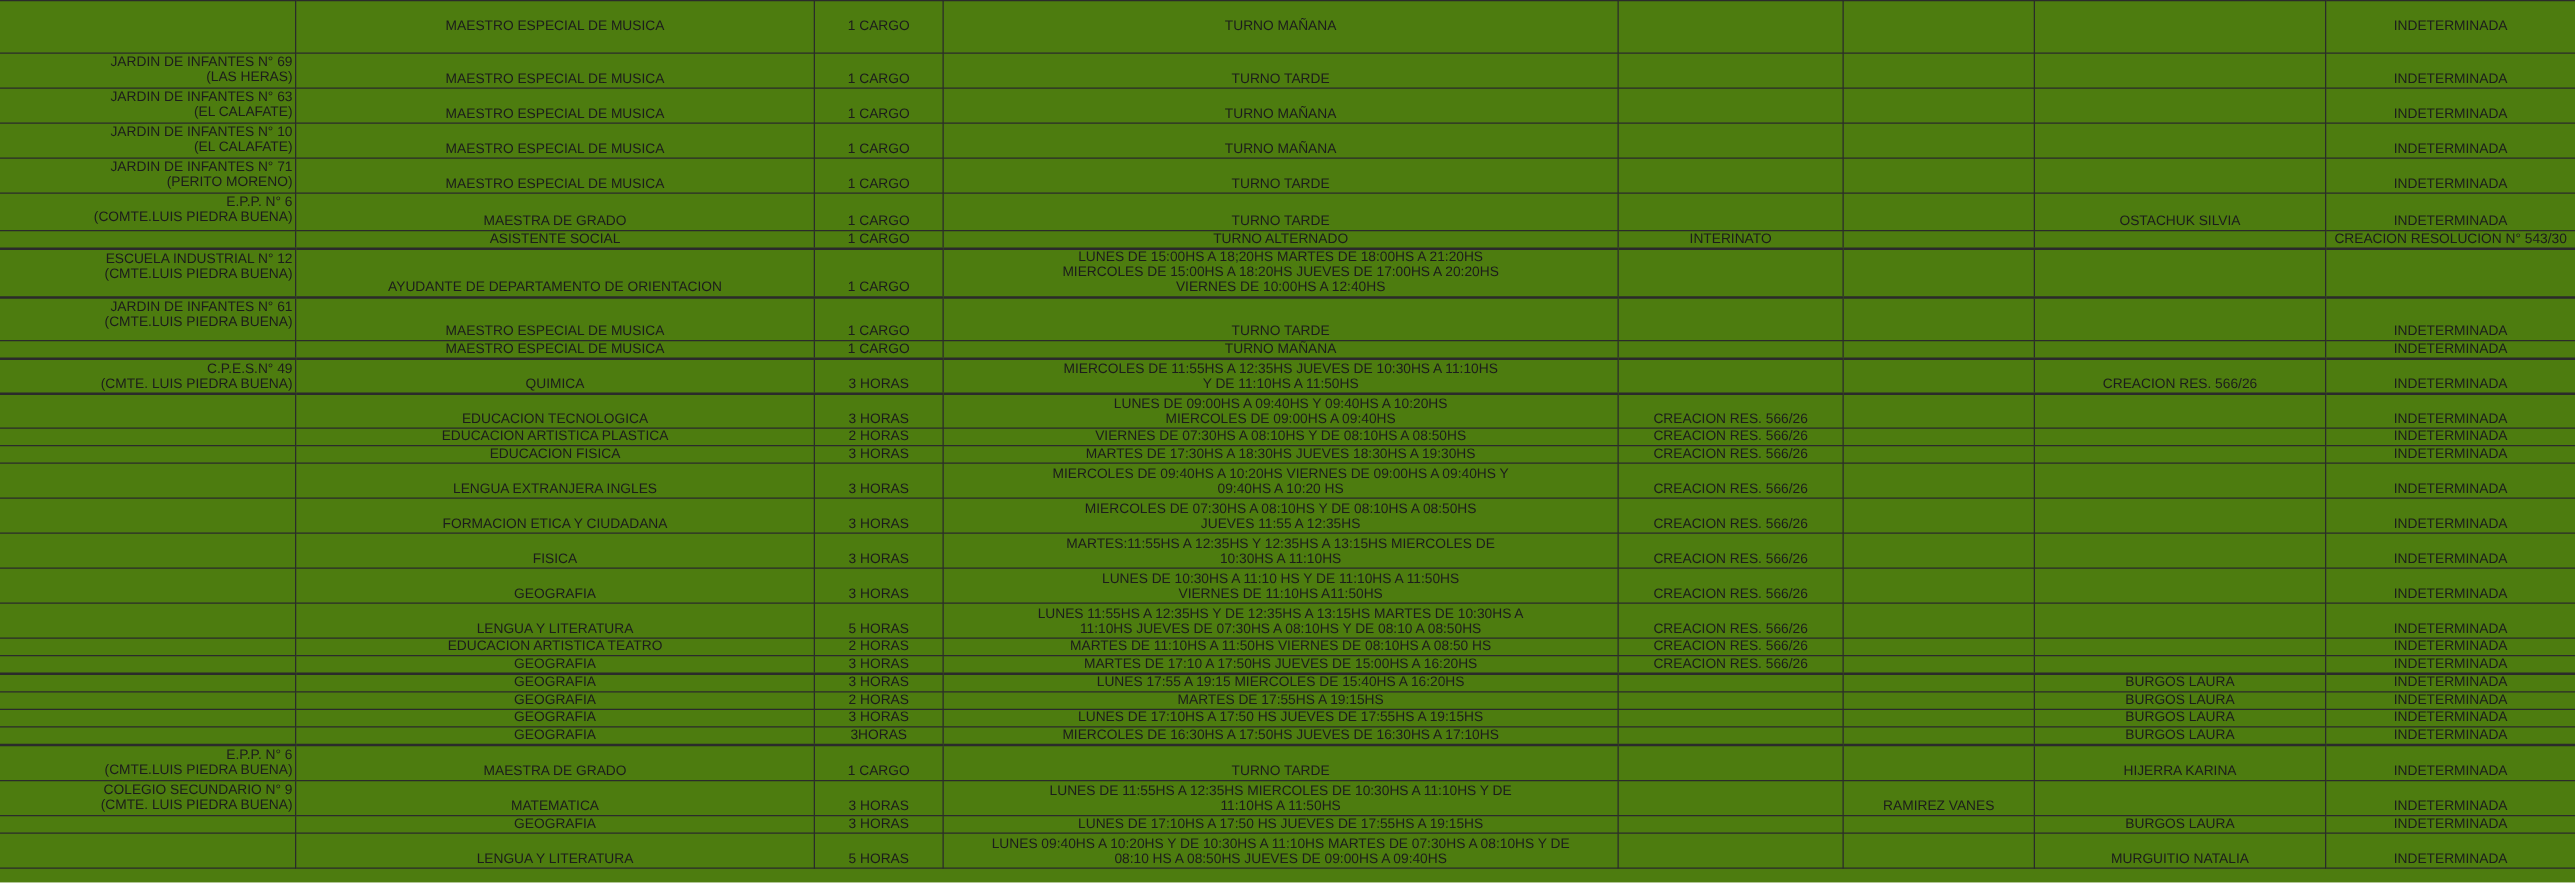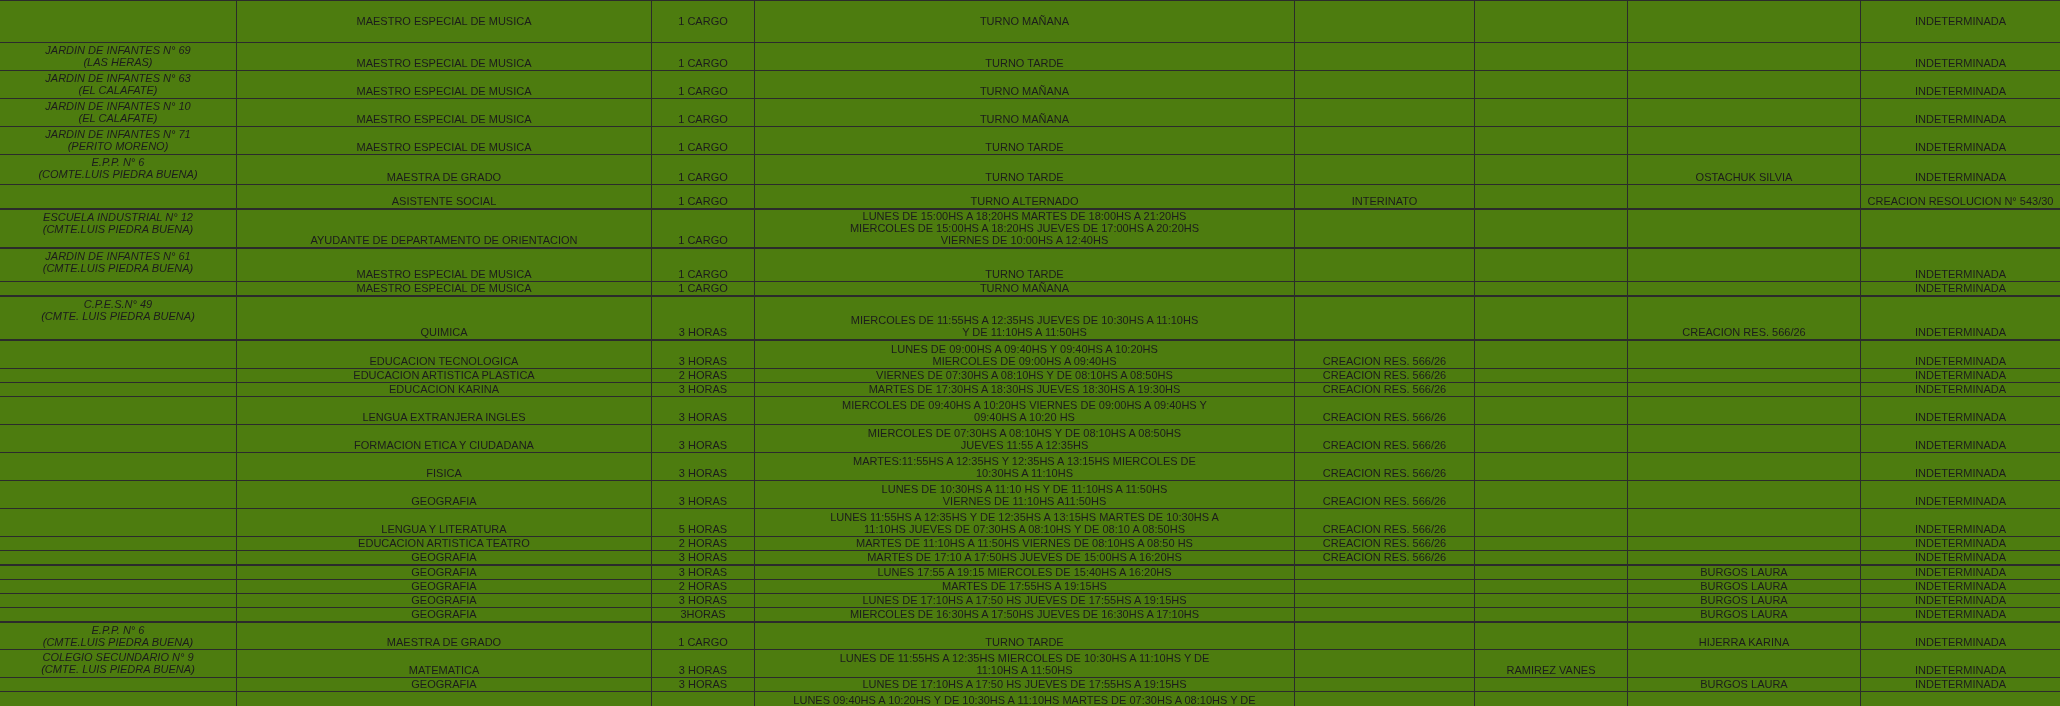--- a/index.html
+++ b/index.html
@@ -26,24 +26,23 @@
     font-size: 11px;
     line-height: 12px;
     text-align: center;
     vertical-align: bottom;
     padding: 0 2px 1px 2px;
     overflow: hidden;
     white-space: pre-line;
     word-wrap: break-word;
   }
   table.grid td.c0 {
-    text-align: center;
+    text-align: right;
     vertical-align: top;
     padding-top: 1px;
-    font-style: italic;
   }
   tr.vam td { vertical-align: middle; }
   tr.hb  td { border-bottom-width: 2px; }
   td.xs  { font-size: 9px;  line-height: 10px; }
   td.left { text-align: left; }
   td.nowrap { white-space: nowrap; }
 </style>
 </head>
 <body>
 
@@ -118,21 +117,21 @@
           <td class="c0">E.P.P. N° 6
 (COMTE.LUIS PIEDRA BUENA)</td>
           <td class="c1">MAESTRA DE GRADO</td>
           <td class="c2">1 CARGO</td>
           <td class="c3">TURNO TARDE</td>
           <td class="c4"></td>
           <td class="c5"></td>
           <td class="c6">OSTACHUK SILVIA</td>
           <td class="c7">INDETERMINADA</td>
         </tr>
-        <tr class="hb" style="height: 24px; padding-left: 28px;">
+        <tr class="hb" style="height: 14px; padding-left: 28px;">
           <td class="c0"></td>
           <td class="c1">ASISTENTE SOCIAL</td>
           <td class="c2">1 CARGO</td>
           <td class="c3">TURNO ALTERNADO</td>
           <td class="c4">INTERINATO</td>
           <td class="c5"></td>
           <td class="c6"></td>
           <td class="c7 left nowrap">CREACION RESOLUCION N° 543/30</td>
         </tr>
         <tr class="hb" style="height: 39px;">
@@ -162,21 +161,21 @@
         <tr class="hb" style="height: 14px;">
           <td class="c0"></td>
           <td class="c1">MAESTRO ESPECIAL DE MUSICA</td>
           <td class="c2">1 CARGO</td>
           <td class="c3">TURNO MAÑANA</td>
           <td class="c4"></td>
           <td class="c5"></td>
           <td class="c6"></td>
           <td class="c7">INDETERMINADA</td>
         </tr>
-        <tr class="hb" style="height: 44px;">
+        <tr class="hb" style="height: 28px;">
           <td class="c0">C.P.E.S.N° 49
 (CMTE. LUIS PIEDRA BUENA)</td>
           <td class="c1">QUIMICA</td>
           <td class="c2">3 HORAS</td>
           <td class="c3">MIERCOLES DE 11:55HS A 12:35HS JUEVES DE 10:30HS A 11:10HS
 Y DE 11:10HS A 11:50HS</td>
           <td class="c4"></td>
           <td class="c5"></td>
           <td class="c6 xs">CREACION RES. 566/26</td>
           <td class="c7">INDETERMINADA</td>
@@ -197,21 +196,21 @@
           <td class="c1">EDUCACION ARTISTICA PLASTICA</td>
           <td class="c2">2 HORAS</td>
           <td class="c3">VIERNES DE 07:30HS A 08:10HS Y DE 08:10HS A 08:50HS</td>
           <td class="c4 xs">CREACION RES. 566/26</td>
           <td class="c5"></td>
           <td class="c6"></td>
           <td class="c7">INDETERMINADA</td>
         </tr>
         <tr style="height: 14px;">
           <td class="c0"></td>
-          <td class="c1">EDUCACION KARINA</td>
+          <td class="c1">EDUCACION FISICA</td>
           <td class="c2">3 HORAS</td>
           <td class="c3">MARTES DE 17:30HS A 18:30HS JUEVES 18:30HS A 19:30HS</td>
           <td class="c4 xs">CREACION RES. 566/26</td>
           <td class="c5"></td>
           <td class="c6"></td>
           <td class="c7">INDETERMINADA</td>
         </tr>
         <tr style="height: 28px;">
           <td class="c0"></td>
           <td class="c1">LENGUA EXTRANJERA INGLES</td>

